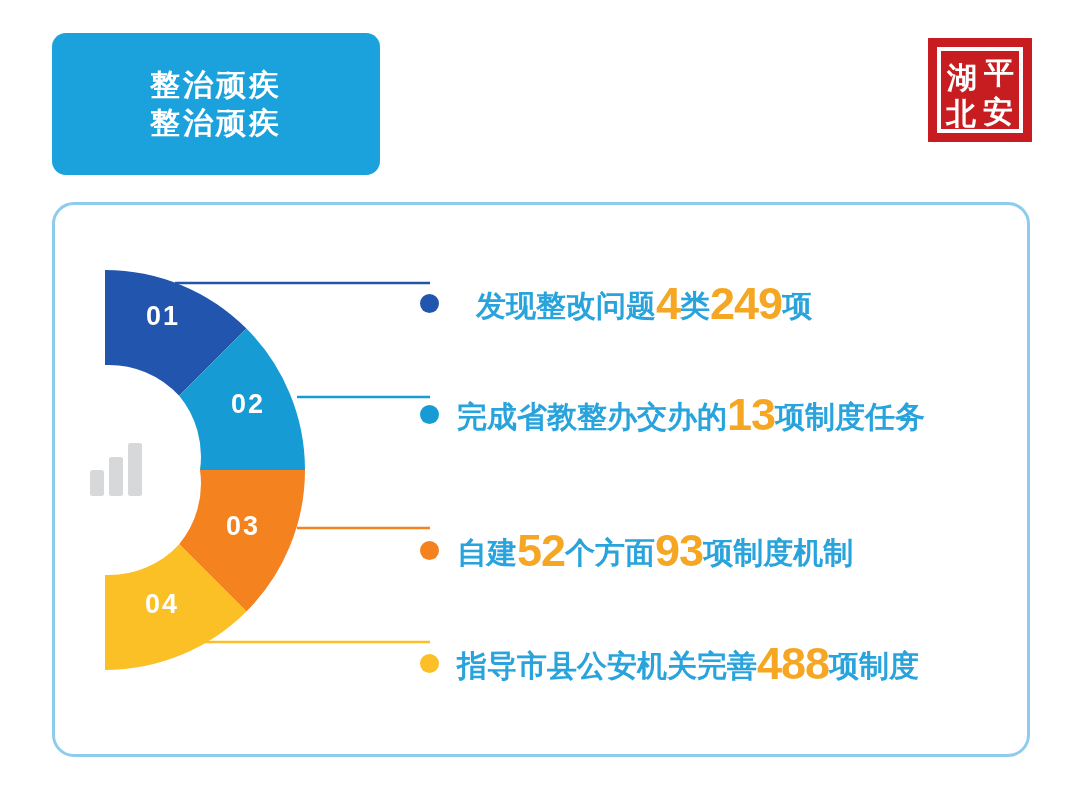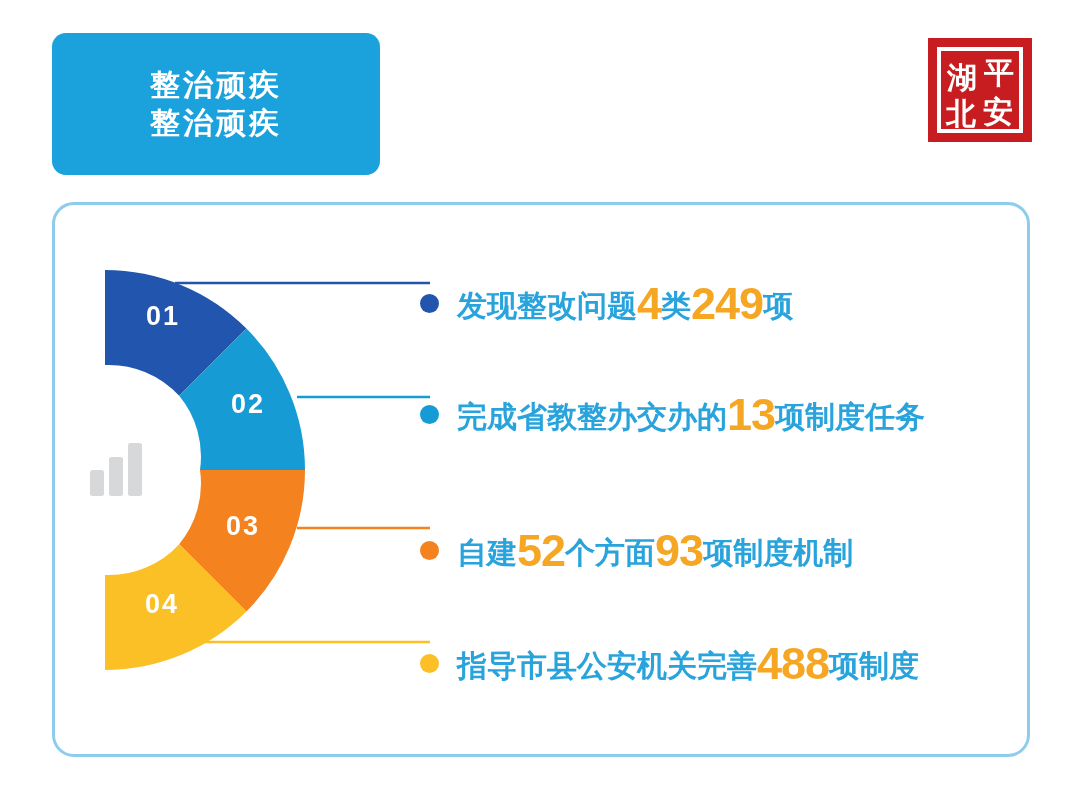--- a/index.html
+++ b/index.html
@@ -111,21 +111,21 @@
     line-height: 1;
   }
   .row-text .num {
     color: #f5a623;
     font-size: 45px;
     font-weight: bold;
     letter-spacing: -1px;
     vertical-align: -3px;
   }
 
-  .row-1 { left: 420px; top: 281px; }
+  .row-1 { left: 420px; top: 281px; gap: 19px; }
   .row-2 { left: 420px; top: 392px; }
   .row-3 { left: 420px; top: 528px; }
   .row-4 { left: 420px; top: 641px; }
 </style>
 </head>
 <body>
 
 <div class="title-banner">
   <div class="title-line">整治顽疾</div>
   <div class="title-line">整治顽疾</div>

